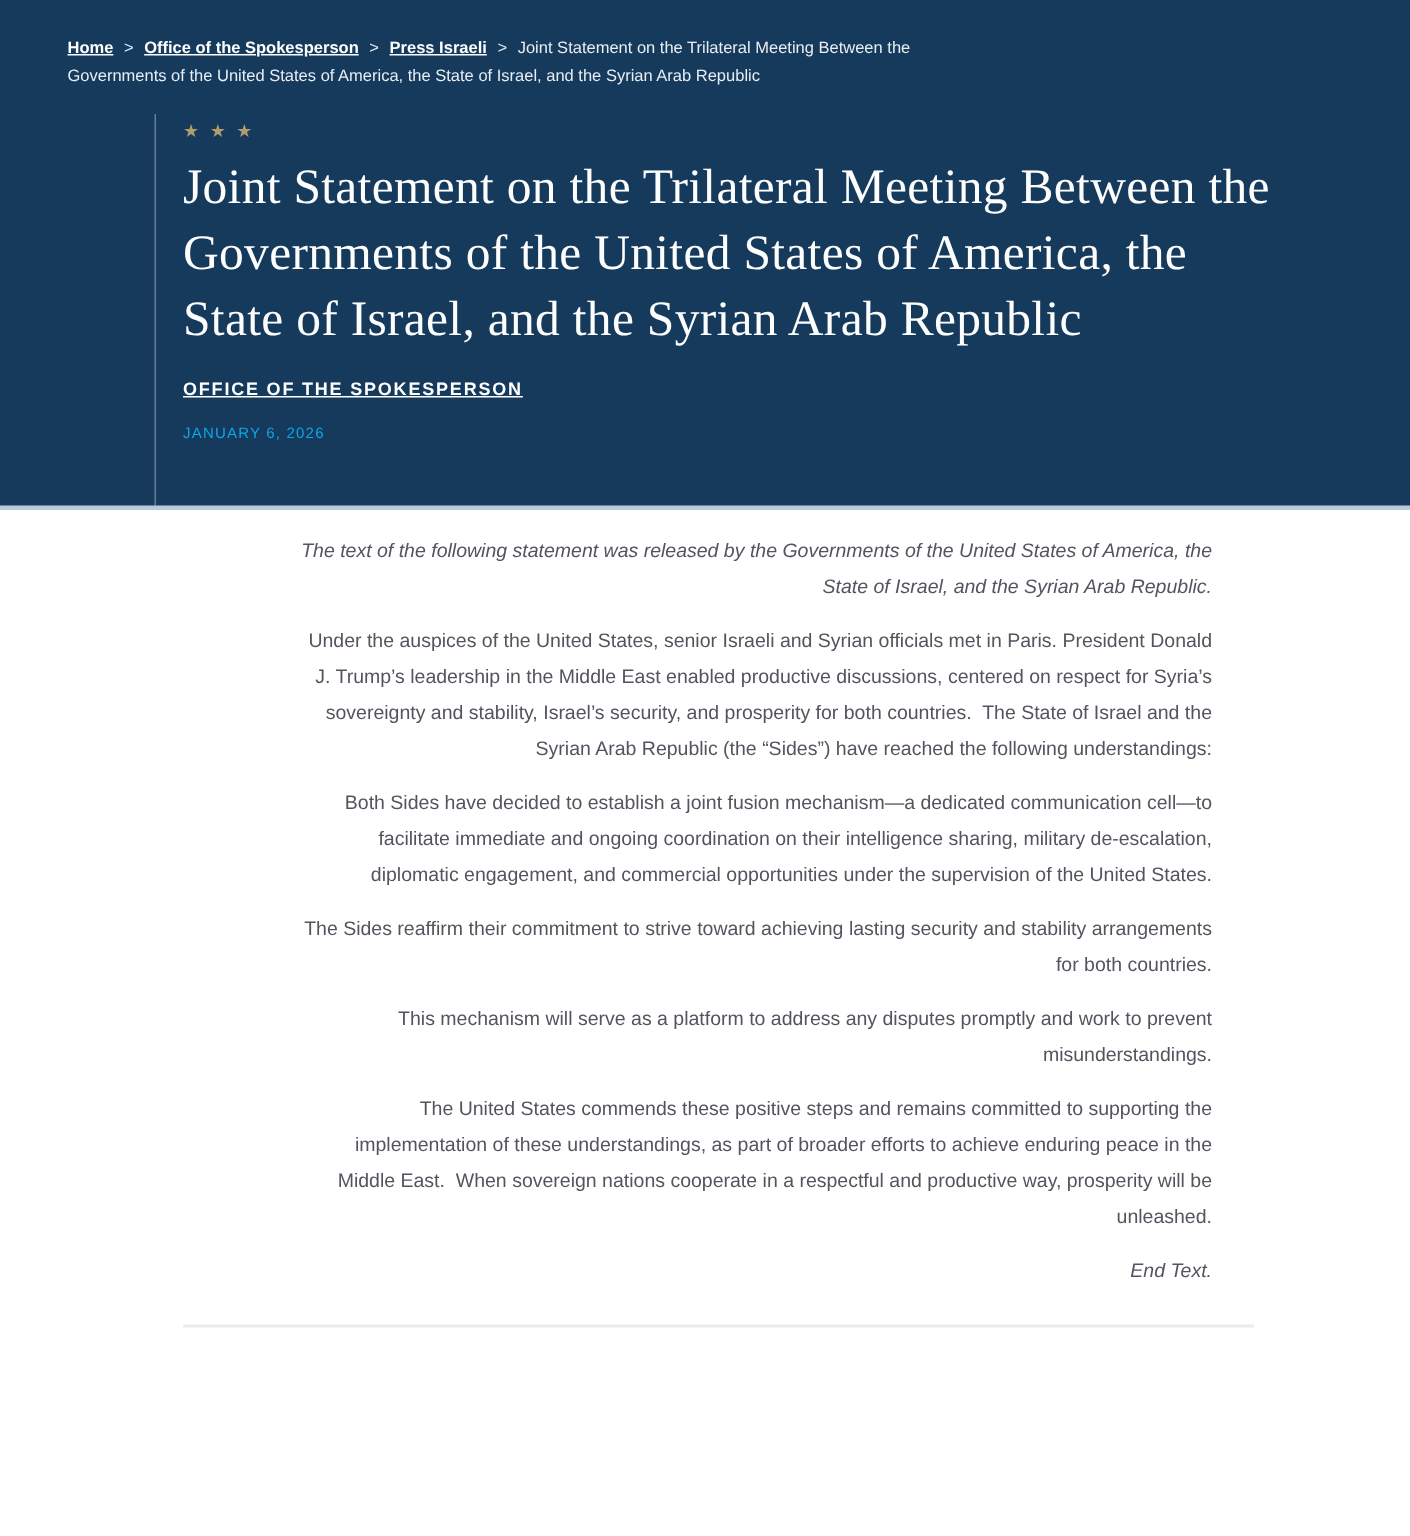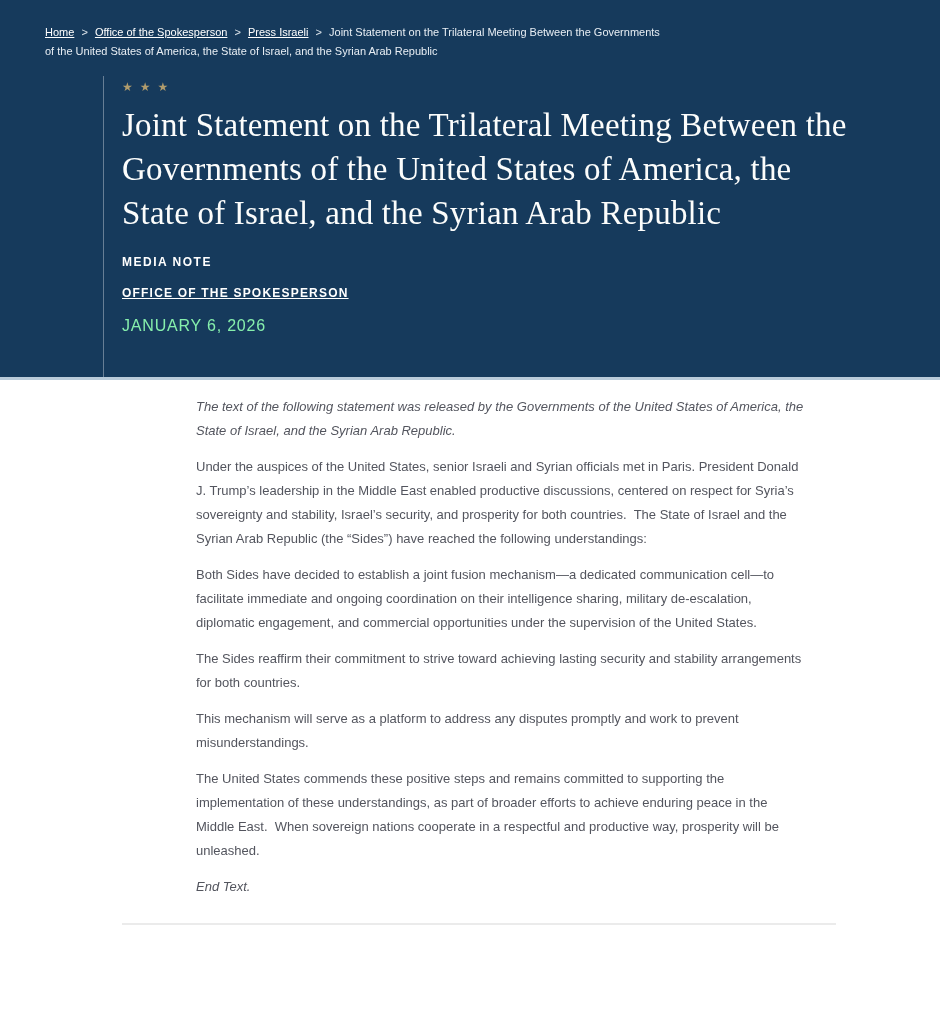--- a/index.html
+++ b/index.html
@@ -24,21 +24,21 @@
   }
   .breadcrumb {
     padding: 23px 40px 0 45px;
     max-width: 700px;
     font-size: 11px;
     line-height: 19px;
     color: #e8eef4;
   }
   .breadcrumb a {
     color: #ffffff;
-    font-weight: 400;
+    font-weight: 700;
     text-decoration: underline;
     cursor: pointer;
   }
   .breadcrumb .sep {
     color: #dfe6ec;
     margin: 0 4px;
   }
   .crumb-current { color: #e8eef4; }
 
   .hero-content {
@@ -74,36 +74,37 @@
     margin-top: 17px;
     font-size: 12px;
     font-weight: 700;
     letter-spacing: 1.2px;
     color: #ffffff;
     text-decoration: underline;
     cursor: pointer;
   }
   .date {
     margin-top: 16px;
-    font-size: 16px;
+    font-size: 10px;
     letter-spacing: 0.8px;
-    color: #86efac;
+    color: #0ea5e9;
   }
 
   
   .article {
     margin: 15px 0 0 196px;
     width: 612px;
   }
   .article p {
     margin: 0 0 12px 0;
     font-size: 13px;
     line-height: 24px;
     color: #53555e;
     white-space: pre-wrap;
+    text-align: right;
   }
   .article p.italic { font-style: italic; }
 
   .divider {
     border: none;
     height: 2px;
     background: #ebebeb;
     width: 714px;
     margin: 24px 0 20px 122px;
   }
@@ -125,21 +126,20 @@
       <span class="crumb-current">Joint Statement on the Trilateral Meeting Between the Governments of the United States of America, the State of Israel, and the Syrian Arab Republic</span>
     </nav>
 
     <div class="hero-content">
       <div class="stars">
         <span>★</span><span>★</span><span>★</span>
       </div>
 
       <h1 class="title">Joint Statement on the Trilateral Meeting Between the Governments of the United States of America, the State of Israel, and the Syrian Arab Republic</h1>
 
-      <div class="kicker">MEDIA NOTE</div>
 
       <a class="office-link">OFFICE OF THE SPOKESPERSON</a>
 
       <div class="date">JANUARY 6, 2026</div>
     </div>
   </header>
 
   <main class="article" id="article">
       <p class="italic">The text of the following statement was released by the Governments of the United States of America, the State of Israel, and the Syrian Arab Republic.</p>
       <p>Under the auspices of the United States, senior Israeli and Syrian officials met in Paris. President Donald J. Trump’s leadership in the Middle East enabled productive discussions, centered on respect for Syria’s sovereignty and stability, Israel’s security, and prosperity for both countries.  The State of Israel and the Syrian Arab Republic (the “Sides”) have reached the following understandings:</p>

